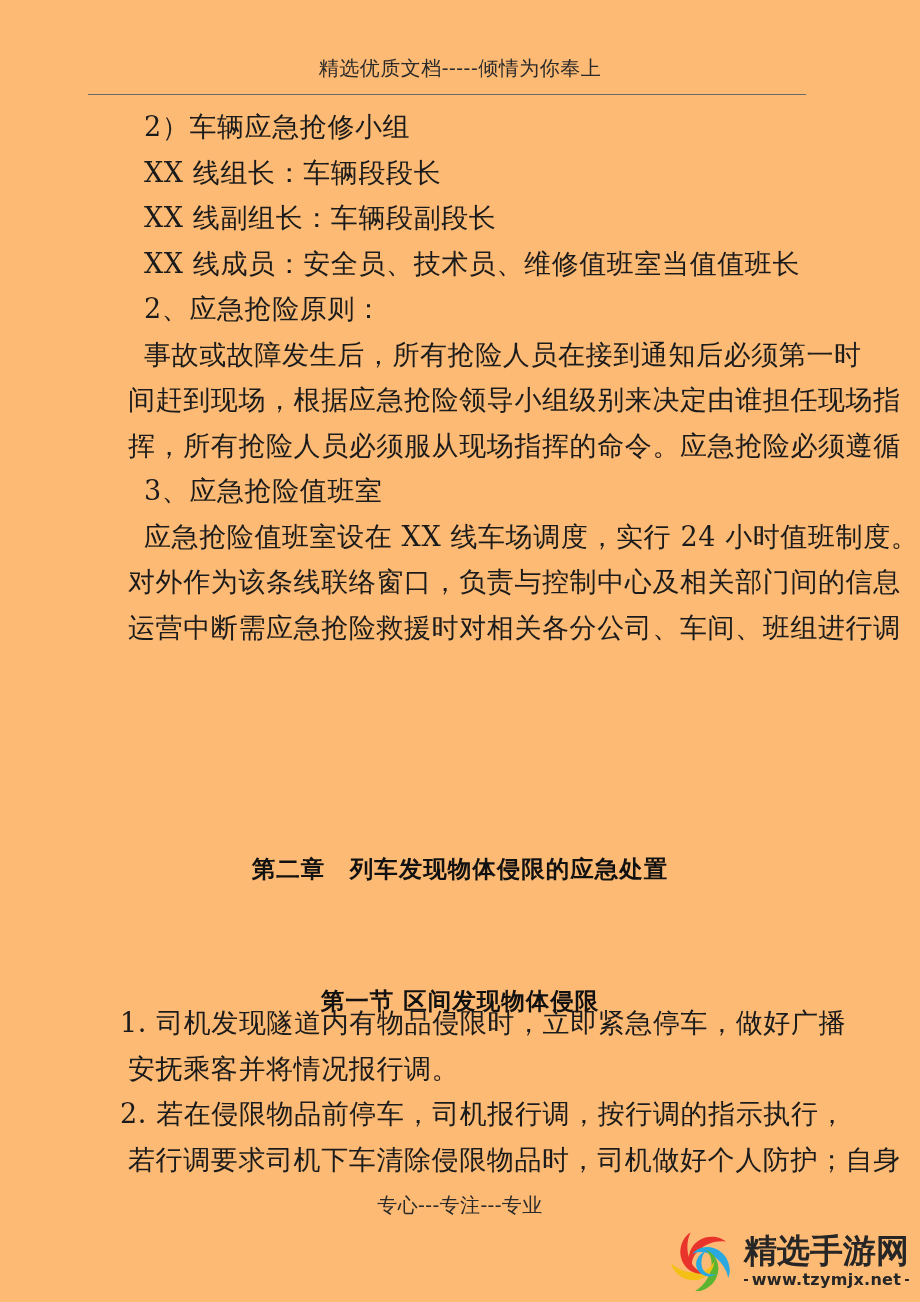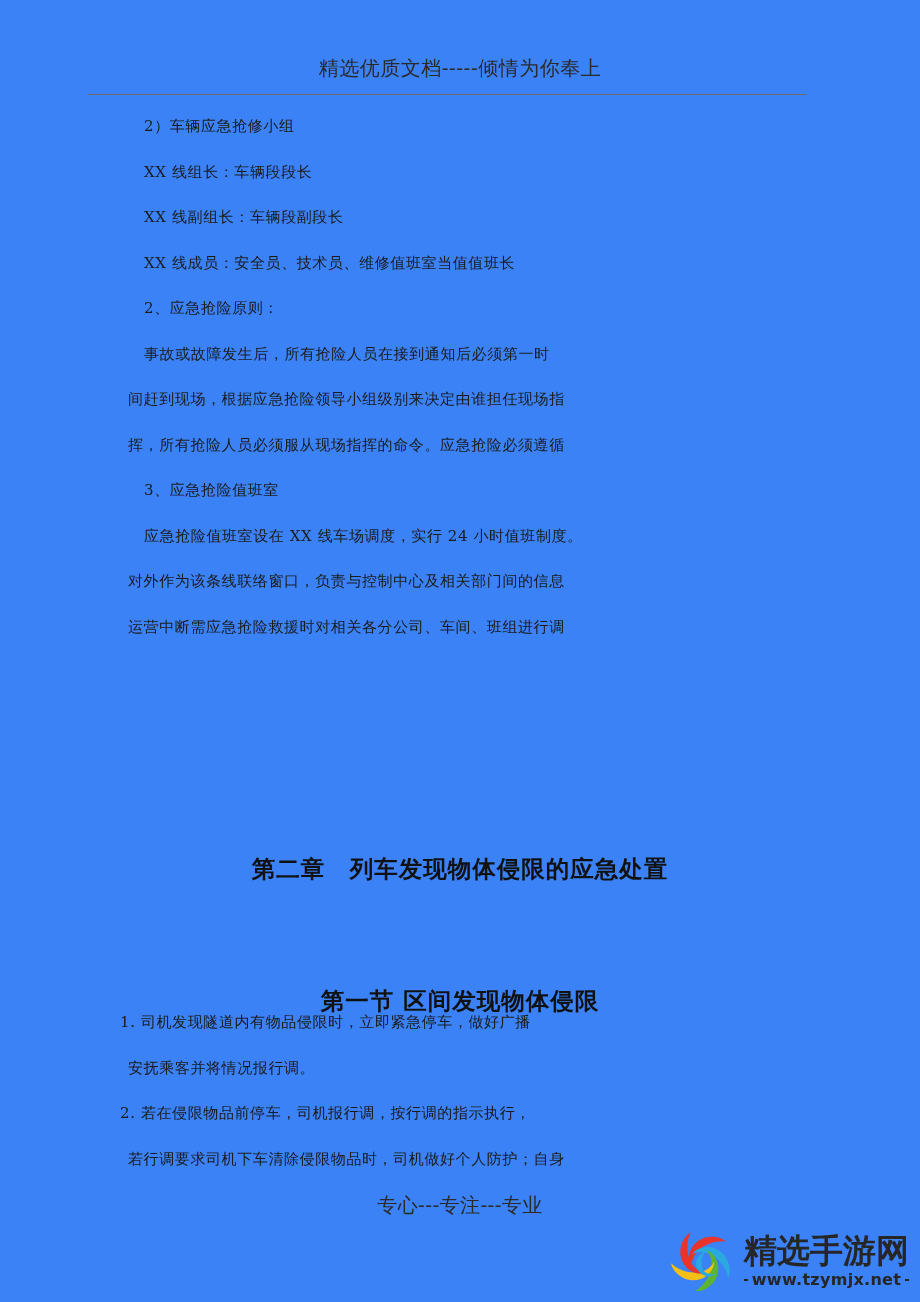--- a/index.html
+++ b/index.html
@@ -14,21 +14,21 @@
     position: relative;
     overflow: hidden;
     font-family: "DejaVu Serif", "Liberation Serif", serif;
     color: #1b1b1b;
     -webkit-font-smoothing: antialiased;
   }
 
   .page {
     position: absolute;
     inset: 0;
-    background: #3b82f6;
+    background: #fdba74;
   }
 
   
   .header-zone {
     position: absolute;
     top: 58px;
     left: 0;
     width: 920px;
     text-align: center;
   }
@@ -49,21 +49,21 @@
   }
 
   
   .body-block {
     position: absolute;
     top: 104px;
     left: 100px;
     width: 700px;
   }
   .line {
-    font-size: 15px;
+    font-size: 27px;
     line-height: 45.5px;
     letter-spacing: 0.6px;
     white-space: pre;
     color: #1b1b1b;
   }
   .line.indent {
     text-indent: 44px;
   }
   .line.indent-sm {
     text-indent: 20px;

